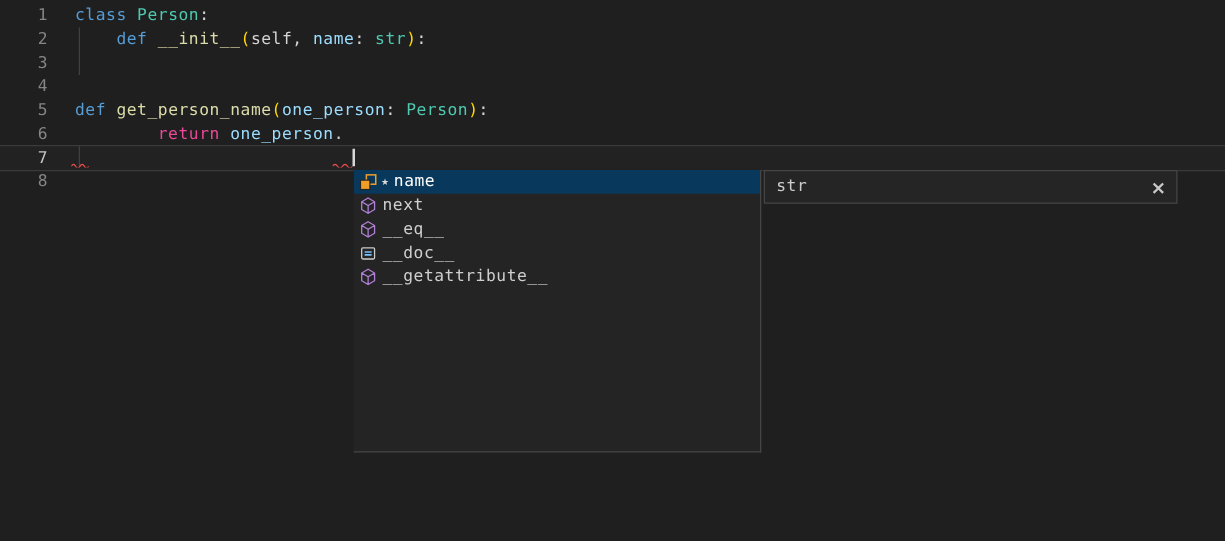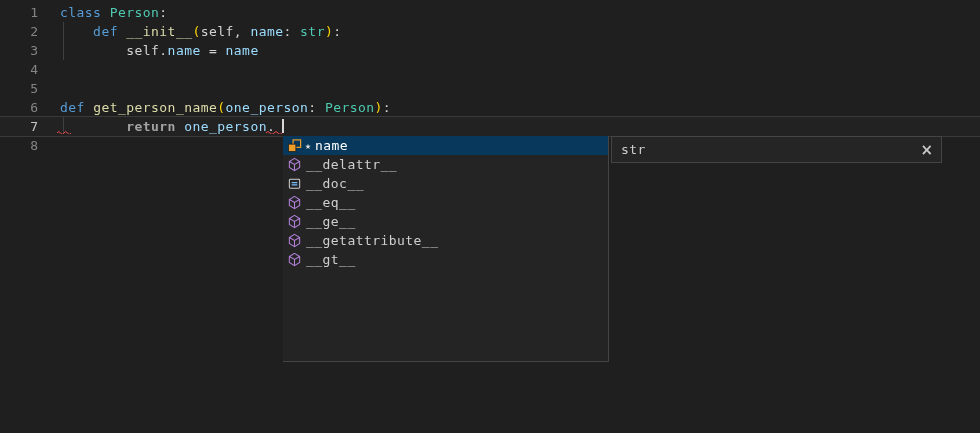--- a/index.html
+++ b/index.html
@@ -53,25 +53,24 @@
       <div class="line-num">4</div>
       <div class="line-num">5</div>
       <div class="line-num">6</div>
       <div class="line-num active">7</div>
       <div class="line-num">8</div>
     </div>
 
   <div class="code-area" id="code-area">
       <div class="code-line"><span style="color: rgb(86, 156, 214);">class</span><span style="color: rgb(212, 212, 212);"> </span><span style="color: rgb(78, 201, 176);">Person</span><span style="color: rgb(212, 212, 212);">:</span></div>
       <div class="code-line"><span style="color: rgb(212, 212, 212);">    </span><span style="color: rgb(86, 156, 214);">def</span><span style="color: rgb(212, 212, 212);"> </span><span style="color: rgb(220, 220, 170);">__init__</span><span style="color: rgb(255, 215, 0);">(</span><span style="color: rgb(212, 212, 212);">self</span><span style="color: rgb(212, 212, 212);">, </span><span style="color: rgb(156, 220, 254);">name</span><span style="color: rgb(212, 212, 212);">: </span><span style="color: rgb(78, 201, 176);">str</span><span style="color: rgb(255, 215, 0);">)</span><span style="color: rgb(212, 212, 212);">:</span></div>
-      <div class="code-line"><span style="color: rgb(212, 212, 212);">        </span><span style="color: rgb(212, 212, 212);">self</span><span style="color: rgb(212, 212, 212);">.</span><span style="color: rgb(156, 220, 254);">name</span><span style="color: rgb(212, 212, 212);"> = </span><span style="color: rgb(156, 220, 254);">name</span></div>
       <div class="code-line"></div>
       <div class="code-line"></div>
       <div class="code-line"><span style="color: rgb(86, 156, 214);">def</span><span style="color: rgb(212, 212, 212);"> </span><span style="color: rgb(220, 220, 170);">get_person_name</span><span style="color: rgb(255, 215, 0);">(</span><span style="color: rgb(156, 220, 254);">one_person</span><span style="color: rgb(212, 212, 212);">: </span><span style="color: rgb(78, 201, 176);">Person</span><span style="color: rgb(255, 215, 0);">)</span><span style="color: rgb(212, 212, 212);">:</span></div>
-      <div class="code-line"><span style="color: rgb(212, 212, 212);">        </span><span style="color: #a3a3a3; font-weight: bold;">return</span><span style="color: rgb(212, 212, 212);"> </span><span style="color: rgb(156, 220, 254);">one_person</span><span style="color: rgb(212, 212, 212);">.</span></div>
+      <div class="code-line"><span style="color: rgb(212, 212, 212);">        </span><span style="color: #ec4899;">return</span><span style="color: rgb(212, 212, 212);"> </span><span style="color: rgb(156, 220, 254);">one_person</span><span style="color: rgb(212, 212, 212);">.</span></div>
       <div class="code-line"></div>
     </div>
 
   <div class="indent-guide guide-a"></div>
   <div class="indent-guide guide-b"></div>
 
   <div class="cursor"></div>
 
   <svg class="squiggle sq1" viewBox="0 0 14 4">
     <path d="M0 3 Q1.75 0 3.5 3 T7 3 T10.5 3 T14 3" fill="none" stroke="#f14c4c" stroke-width="1"></path>
@@ -90,62 +89,46 @@
         </span>
         <span class="star">★</span>
         <span class="slabel">name</span>
       </div>
       <div class="srow">
         <span class="sicon">
           <svg width="15" height="15" viewBox="0 0 16 16">
             <path d="M8 1.5 L13.5 4.75 V11.25 L8 14.5 L2.5 11.25 V4.75 Z M2.5 4.75 L8 8 L13.5 4.75 M8 8 V14.5" fill="none" stroke="#b180d7" stroke-width="1.1"></path>
           </svg>
         </span>
-        <span class="slabel">__delattr__</span>
+        <span class="slabel">next</span>
+      </div>
+      <div class="srow">
+        <span class="sicon">
+          <svg width="15" height="15" viewBox="0 0 16 16">
+            <path d="M8 1.5 L13.5 4.75 V11.25 L8 14.5 L2.5 11.25 V4.75 Z M2.5 4.75 L8 8 L13.5 4.75 M8 8 V14.5" fill="none" stroke="#b180d7" stroke-width="1.1"></path>
+          </svg>
+        </span>
+        <span class="slabel">__eq__</span>
       </div>
       <div class="srow">
         <span class="sicon">
           <svg width="15" height="15" viewBox="0 0 16 16">
             <rect x="2.5" y="3.5" width="11" height="9.5" rx="1" fill="none" stroke="#cccccc" stroke-width="1.1"></rect>
             <path d="M5 7 H11 M5 9.5 H11" stroke="#75beff" stroke-width="1.3"></path>
           </svg>
         </span>
         <span class="slabel">__doc__</span>
       </div>
       <div class="srow">
         <span class="sicon">
           <svg width="15" height="15" viewBox="0 0 16 16">
             <path d="M8 1.5 L13.5 4.75 V11.25 L8 14.5 L2.5 11.25 V4.75 Z M2.5 4.75 L8 8 L13.5 4.75 M8 8 V14.5" fill="none" stroke="#b180d7" stroke-width="1.1"></path>
           </svg>
         </span>
-        <span class="slabel">__eq__</span>
-      </div>
-      <div class="srow">
-        <span class="sicon">
-          <svg width="15" height="15" viewBox="0 0 16 16">
-            <path d="M8 1.5 L13.5 4.75 V11.25 L8 14.5 L2.5 11.25 V4.75 Z M2.5 4.75 L8 8 L13.5 4.75 M8 8 V14.5" fill="none" stroke="#b180d7" stroke-width="1.1"></path>
-          </svg>
-        </span>
-        <span class="slabel">__ge__</span>
-      </div>
-      <div class="srow">
-        <span class="sicon">
-          <svg width="15" height="15" viewBox="0 0 16 16">
-            <path d="M8 1.5 L13.5 4.75 V11.25 L8 14.5 L2.5 11.25 V4.75 Z M2.5 4.75 L8 8 L13.5 4.75 M8 8 V14.5" fill="none" stroke="#b180d7" stroke-width="1.1"></path>
-          </svg>
-        </span>
         <span class="slabel">__getattribute__</span>
-      </div>
-      <div class="srow">
-        <span class="sicon">
-          <svg width="15" height="15" viewBox="0 0 16 16">
-            <path d="M8 1.5 L13.5 4.75 V11.25 L8 14.5 L2.5 11.25 V4.75 Z M2.5 4.75 L8 8 L13.5 4.75 M8 8 V14.5" fill="none" stroke="#b180d7" stroke-width="1.1"></path>
-          </svg>
-        </span>
-        <span class="slabel">__gt__</span>
       </div>
     </div>
 
   <div class="docs">
     <span class="docs-text">str</span>
     <span class="docs-close">×</span>
   </div>
 
 </div>
 

